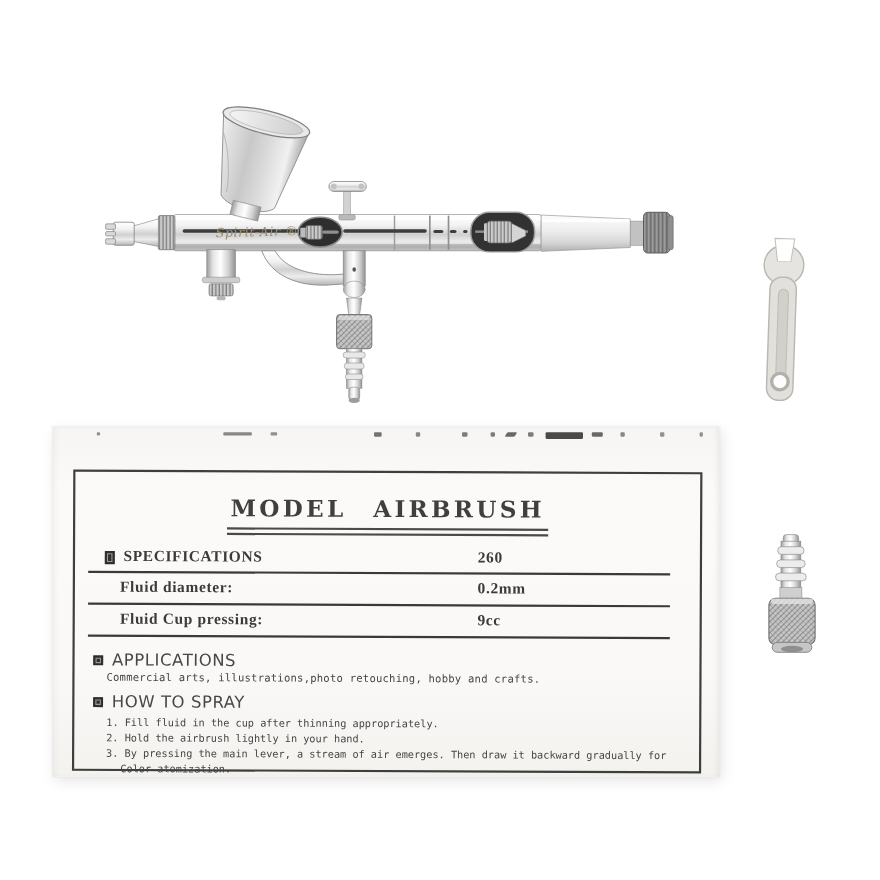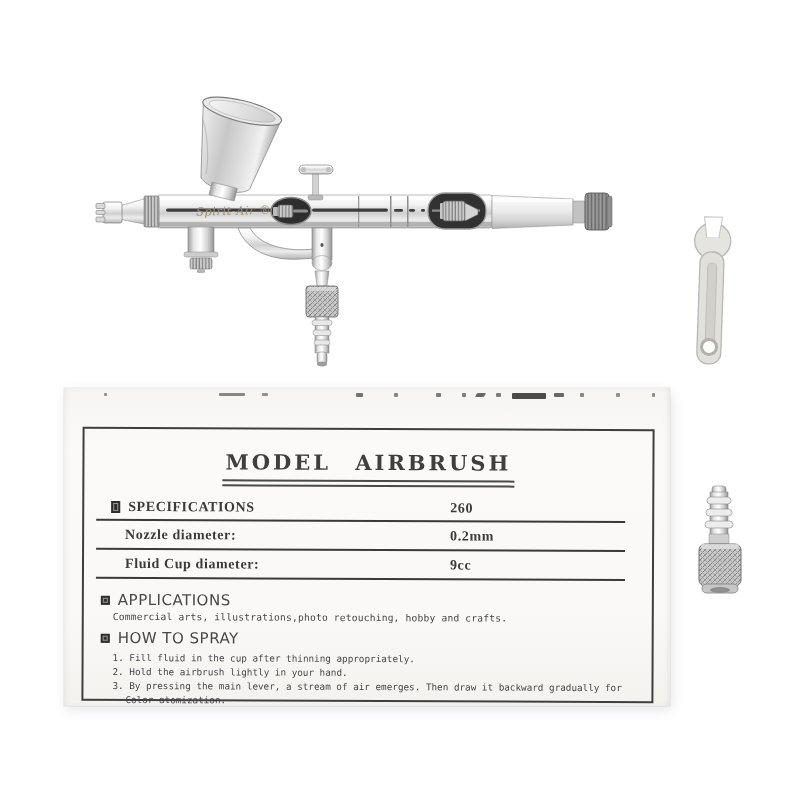--- a/index.html
+++ b/index.html
@@ -5,21 +5,21 @@
   html,body{margin:0;padding:0;}
   body{
     width:800px;height:800px;background:#ffffff;position:relative;overflow:hidden;
     font-family:"DejaVu Sans", sans-serif;
   }
   .stage{position:absolute;inset:0;}
   svg{position:absolute;left:0;top:0;}
 
   
   .paper{
-    position:absolute;left:64px;top:388px;width:606px;height:318px;
+    position:absolute;left:48px;top:388px;width:606px;height:318px;
     background:linear-gradient(180deg,#f6f5f3 0%,#fbfaf9 18%,#faf9f7 70%,#f3f2ef 100%);
     box-shadow:0 0 0 1px rgba(0,0,0,0.04),2px 4px 12px rgba(0,0,0,0.10),
                inset -4px 0 8px -5px rgba(0,0,0,0.12), inset 4px 0 8px -5px rgba(0,0,0,0.10);
     overflow:hidden;
   }
   .top-marks i{position:absolute;top:5px;height:4px;background:#2c2c2c;border-radius:1px;display:block;}
   .top-marks i:nth-of-type(1){left:40px;width:3px;height:3px;opacity:.5}
   .top-marks i:nth-of-type(2){left:155px;width:26px;opacity:.55;height:3px}
   .top-marks i:nth-of-type(3){left:198px;width:6px;opacity:.5;height:3px}
   .top-marks i:nth-of-type(4){left:292px;width:7px;opacity:.65}
@@ -280,25 +280,25 @@
       <div class="sheet-title">MODEL AIRBRUSH</div>
       <div class="title-rule"></div>
 
       <div class="spec-table">
         <div class="spec-row first">
           <span class="sq"></span>
           <span class="lbl">SPECIFICATIONS</span>
           <span class="val">260</span>
         </div>
         <div class="spec-row r2">
-          <span class="lbl">Nozzle diameter:</span>
+          <span class="lbl">Fluid diameter:</span>
           <span class="val">0.2mm</span>
         </div>
         <div class="spec-row r3">
-          <span class="lbl">Fluid Cup diameter:</span>
+          <span class="lbl">Fluid Cup pressing:</span>
           <span class="val">9cc</span>
         </div>
       </div>
 
       <div>
         <div class="sec-head apps">
           <span class="sq small"></span>
           <span>APPLICATIONS</span>
         </div>
         <div class="sec-body mono">Commercial arts, illustrations,photo retouching, hobby and crafts.</div>

